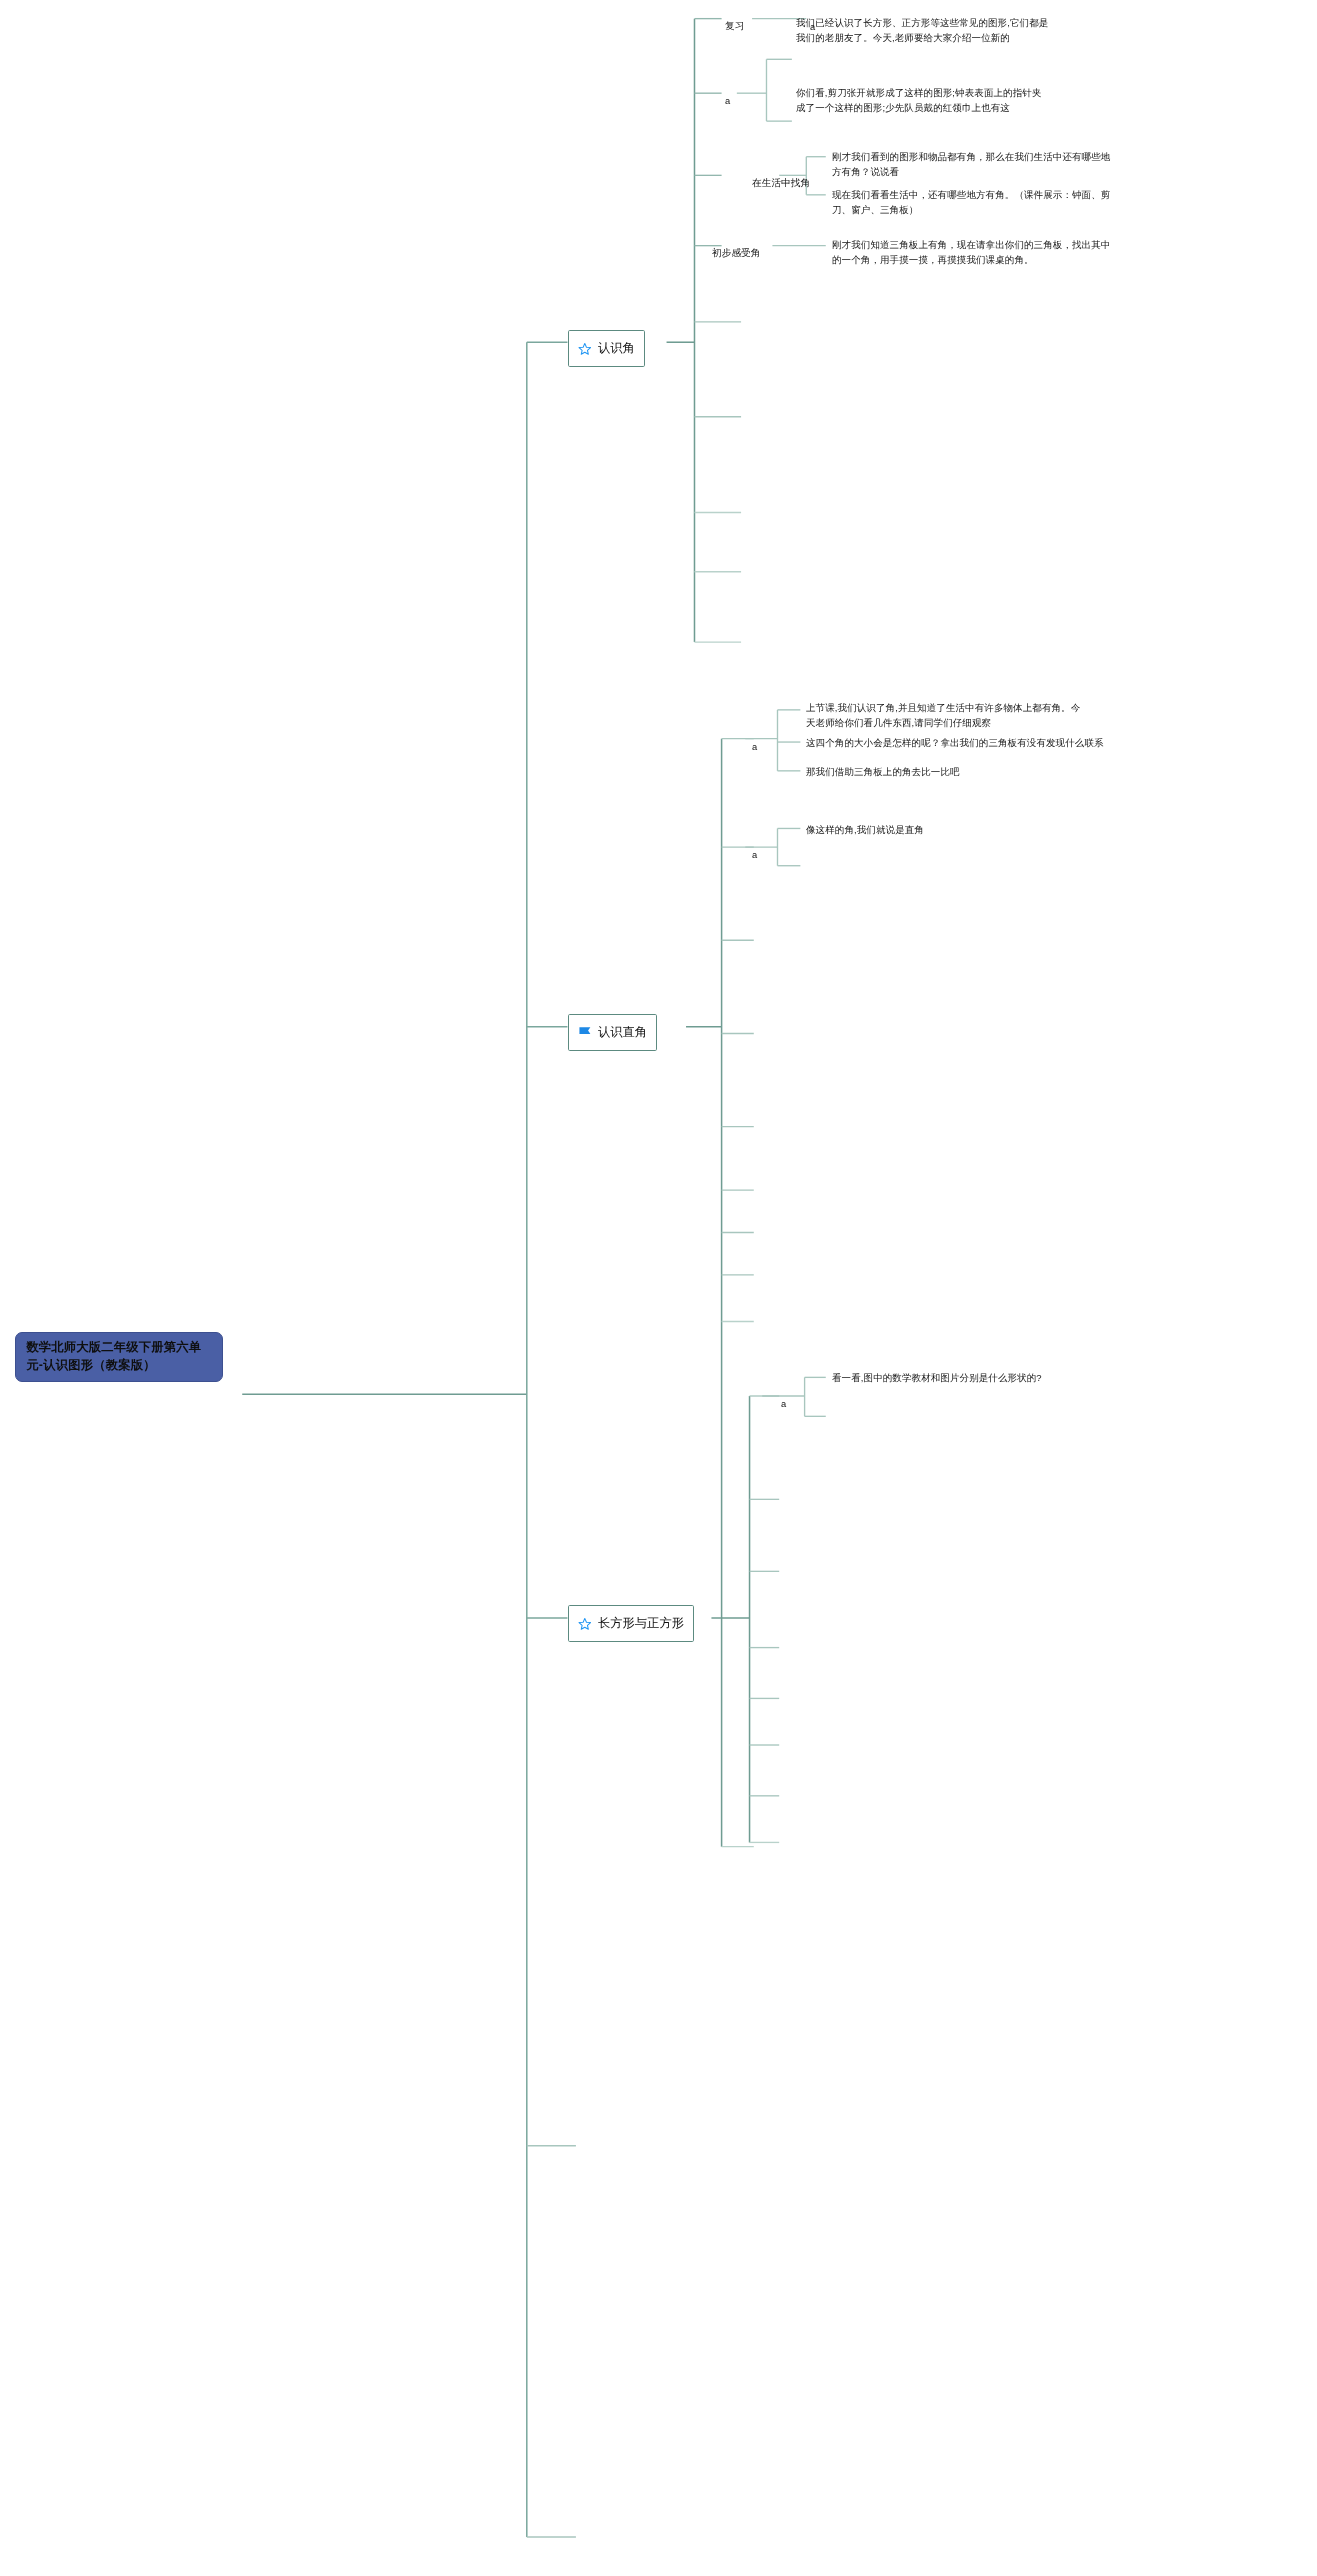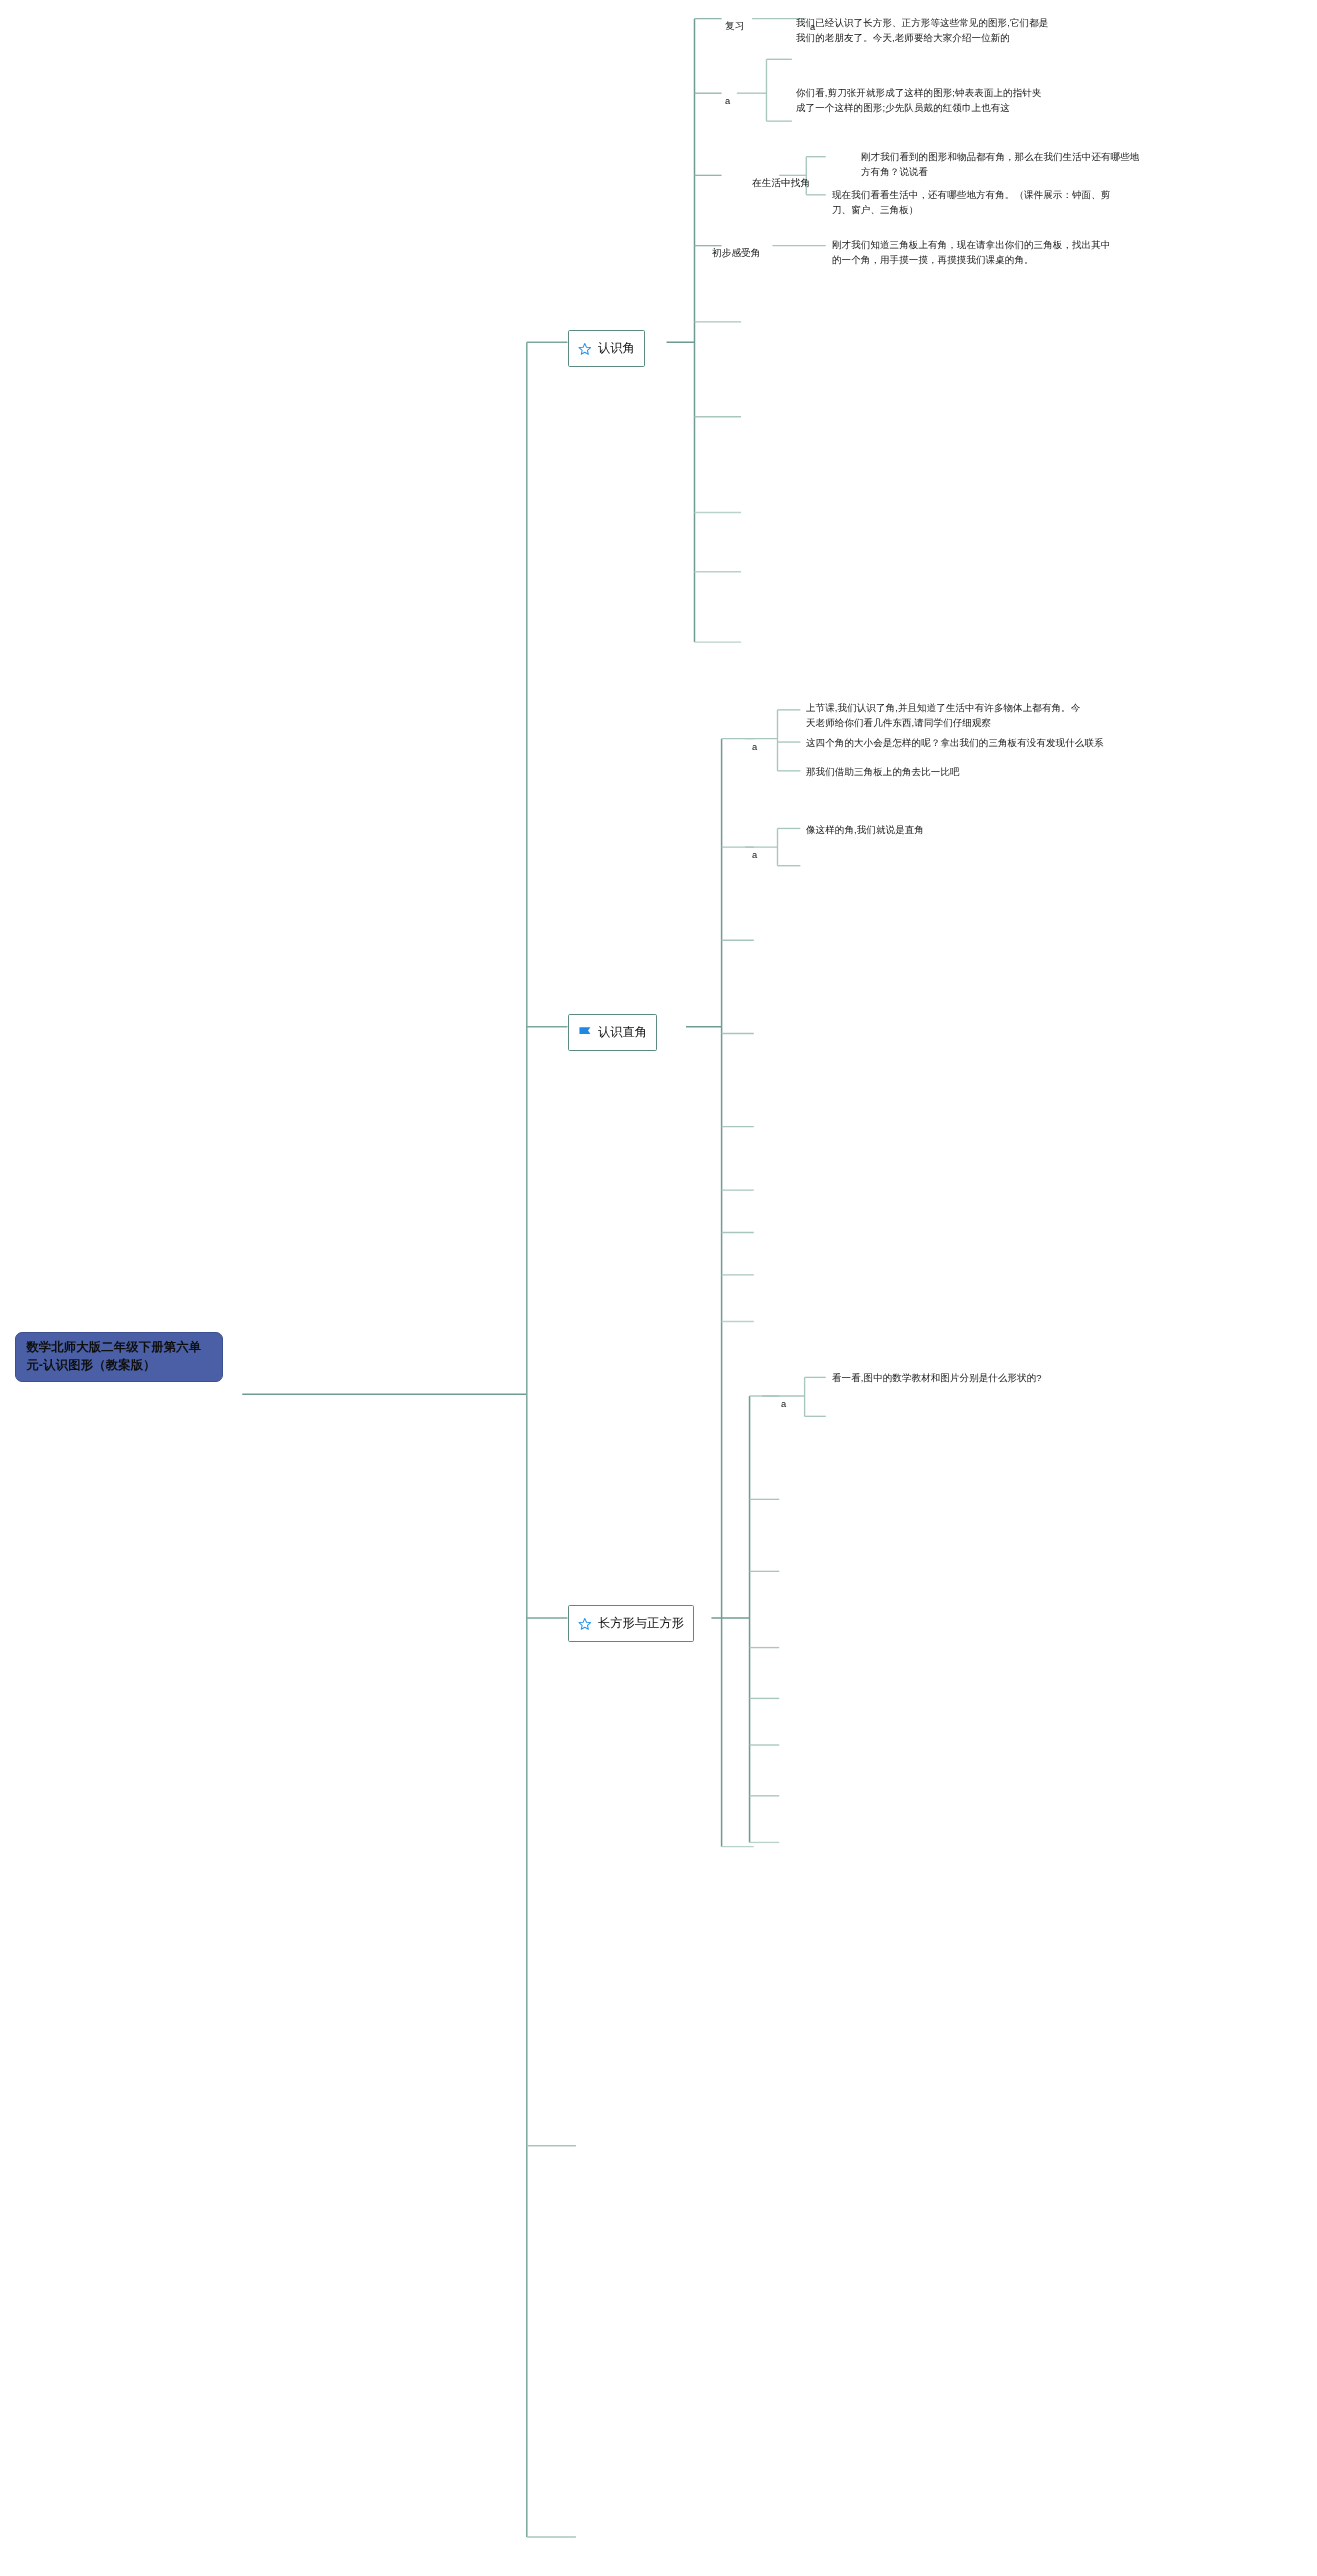--- a/index.html
+++ b/index.html
@@ -205,21 +205,21 @@
   </div>
 
   <div class="l2-label" style="left:725px; top:12px;">复习</div>
   <div class="l2-label small-a" style="left:810px; top:12.7px;">a</div>
 
   <div class="l2-label small-a" style="left:725px; top:87px;">a</div>
   <div class="l3-text w-wide" style="left:796px; top:16px;">我们已经认识了长方形、正方形等这些常见的图形,它们都是我们的老朋友了。今天,老师要给大家介绍一位新的</div>
   <div class="l3-text w-wide" style="left:796px; top:86px;">你们看,剪刀张开就形成了这样的图形;钟表表面上的指针夹成了一个这样的图形;少先队员戴的红领巾上也有这</div>
 
   <div class="l2-label" style="left:752px; top:169px;">在生活中找角</div>
-  <div class="l3-text w-mid" style="left:832px; top:150px;margin-left:29px;">刚才我们看到的图形和物品都有角，那么在我们生活中还有哪些地方有角？说说看</div>
+  <div class="l3-text w-mid" style="left:832px; top:150px;">刚才我们看到的图形和物品都有角，那么在我们生活中还有哪些地方有角？说说看</div>
   <div class="l3-text w-mid" style="left:832px; top:188px;">现在我们看看生活中，还有哪些地方有角。（课件展示：钟面、剪刀、窗户、三角板）</div>
 
   <div class="l2-label" style="left:712px; top:239px;">初步感受角</div>
   <div class="l3-text w-mid" style="left:832px; top:238px;">刚才我们知道三角板上有角，现在请拿出你们的三角板，找出其中的一个角，用手摸一摸，再摸摸我们课桌的角。</div>
 
   <div class="branch-node" style="left:568px; top:1014px;">
     <span class="branch-icon">
       <svg width="14.4" height="12.7" viewBox="0 0 24 22" fill="#1e88e5">
         <path d="M2,2 H21 L17,8 L21,14 H2 Z"></path>
       </svg>

